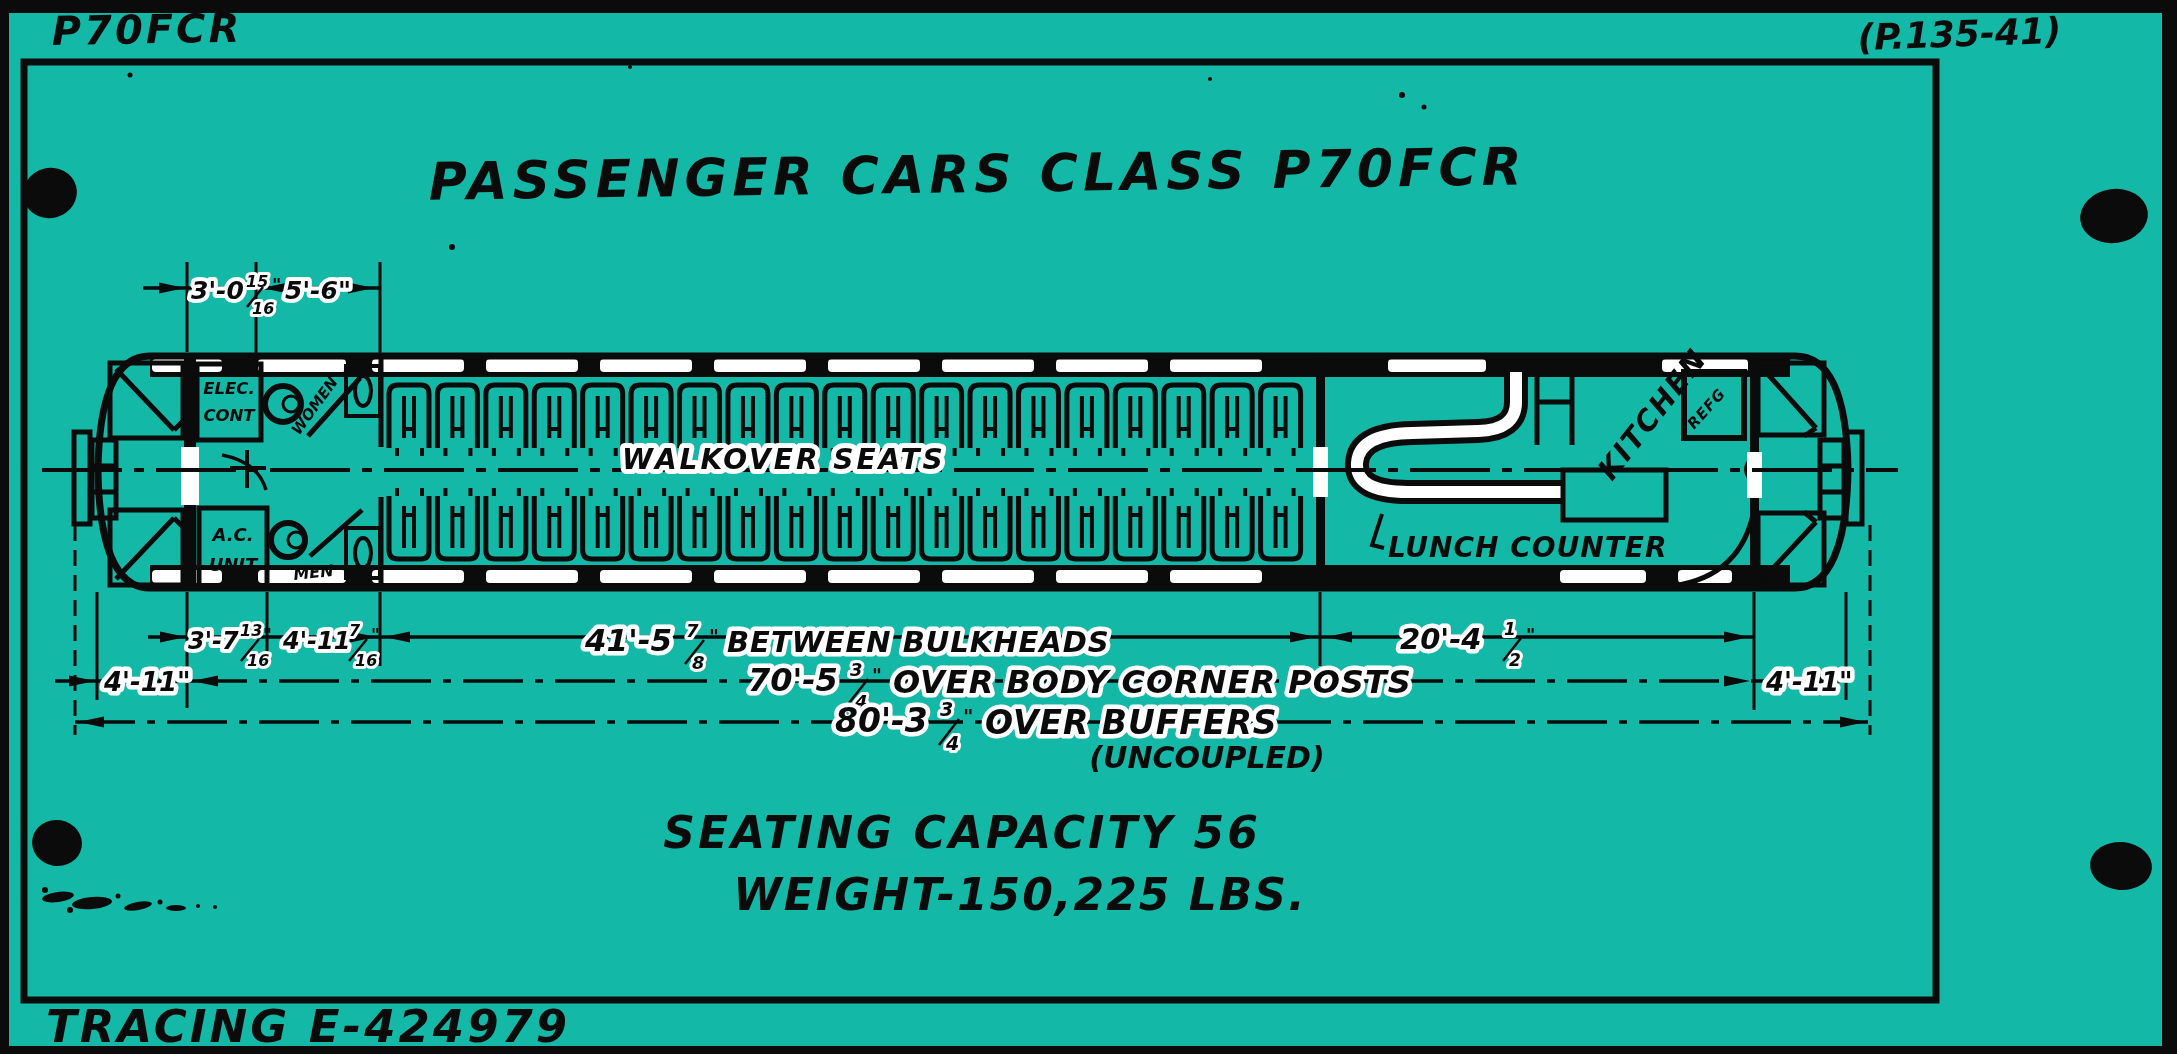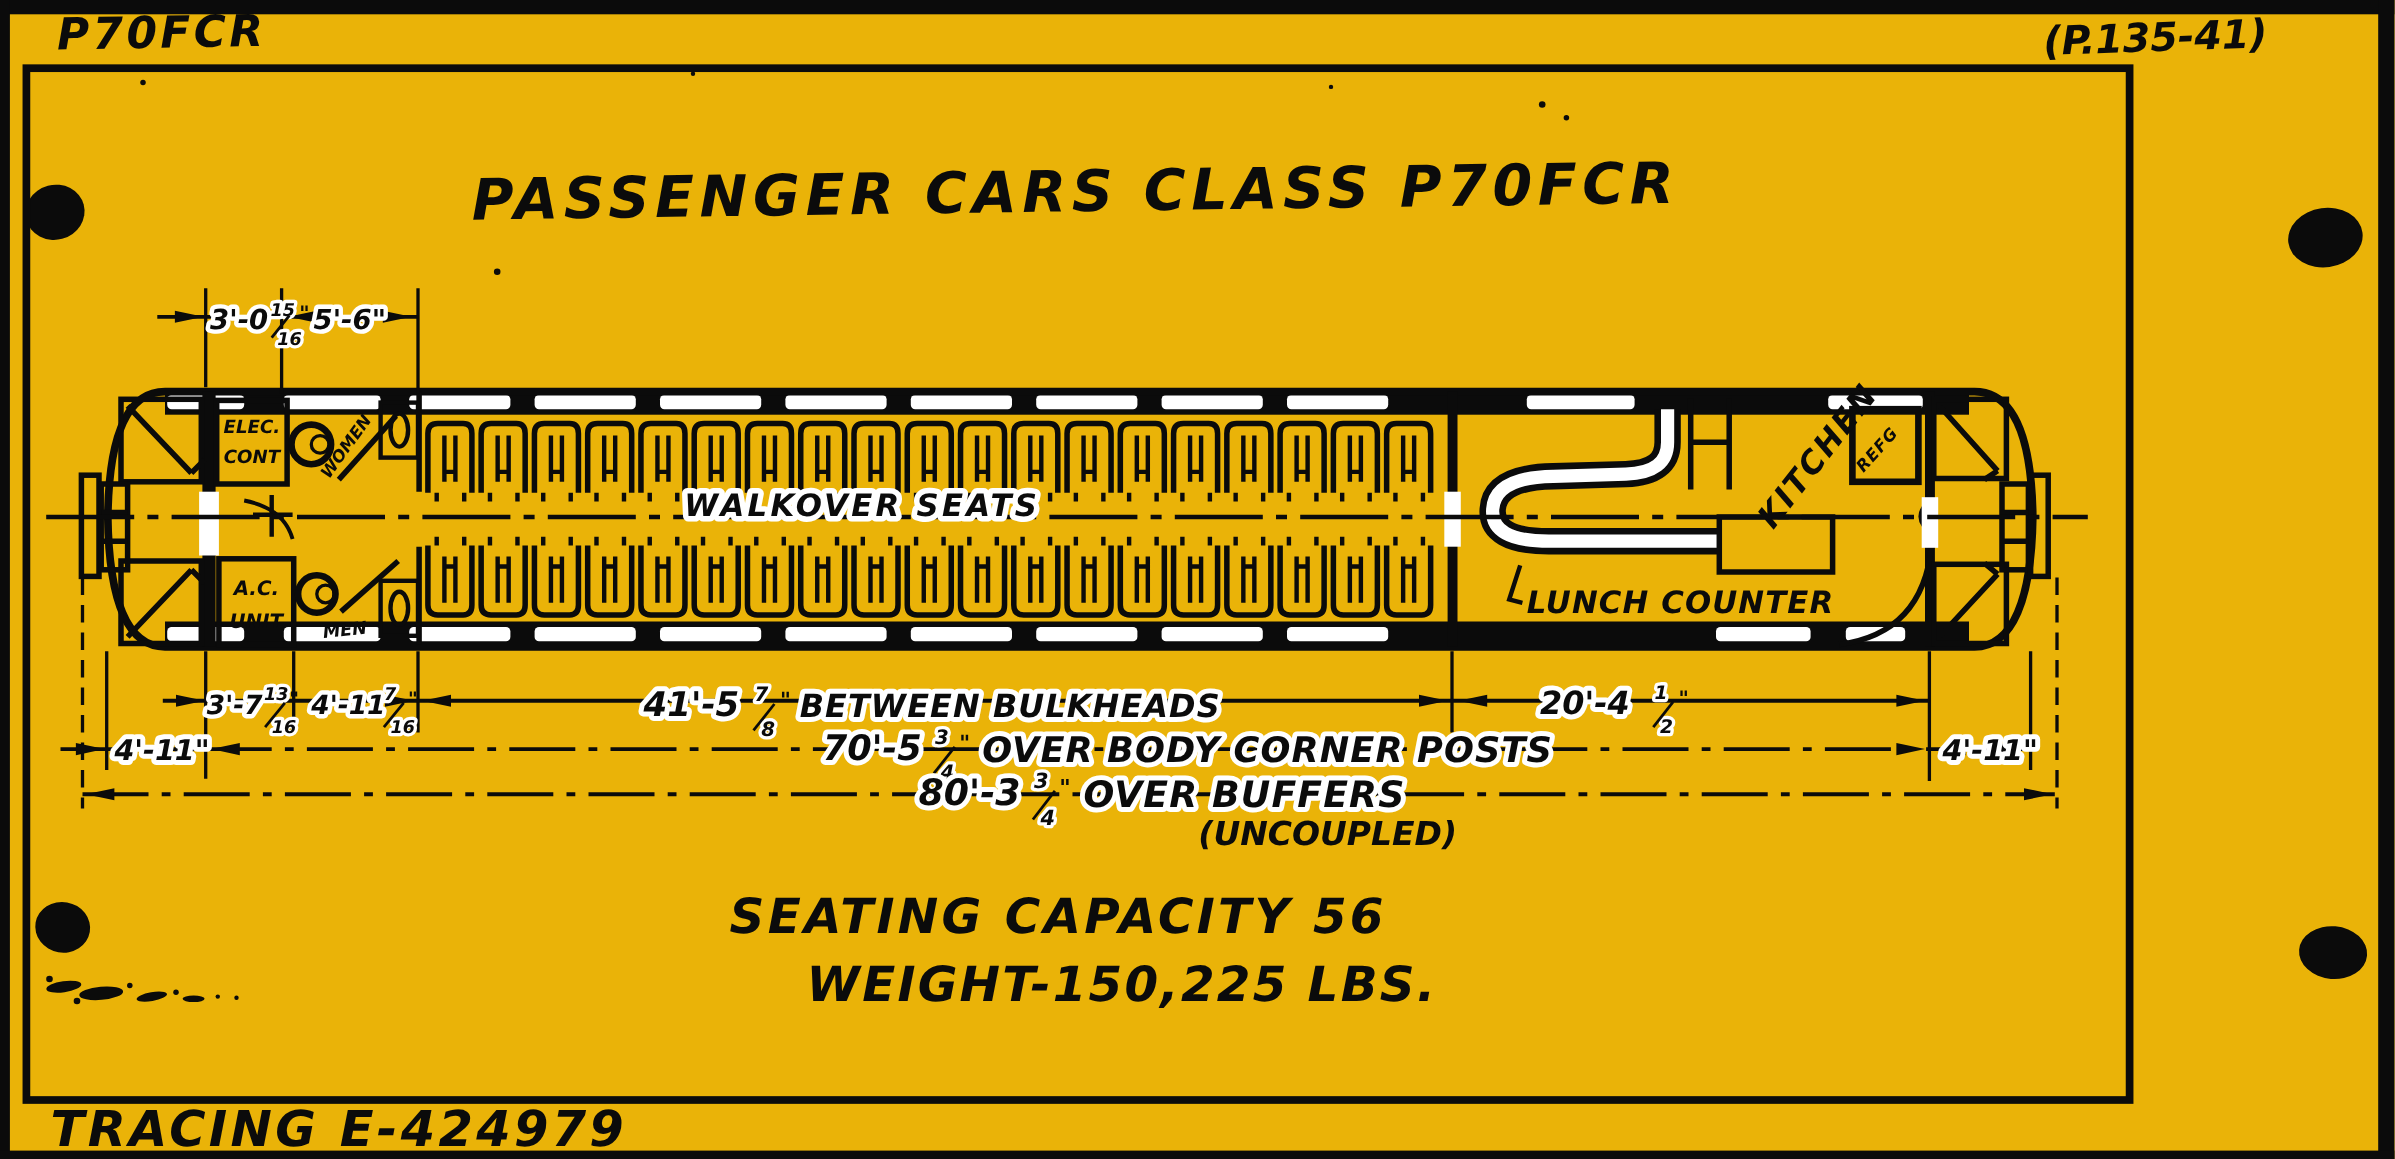--- a/index.html
+++ b/index.html
@@ -1,16 +1,16 @@
 <!DOCTYPE html>
 <html><head>
 <meta charset="utf-8">
 <style>
   html,body{margin:0;padding:0;background:#888;}
-  .page{position:relative;width:2177px;height:1054px;background:#eab308;overflow:hidden;}
+  .page{position:relative;width:2177px;height:1054px;background:#14b8a6;overflow:hidden;}
   svg{position:absolute;left:0;top:0;display:block;}
   .hand{font-family:"DejaVu Sans",sans-serif;font-weight:bold;font-style:italic;fill:#0b0b0b;}
   .halo{paint-order:stroke;stroke:#ffffff;stroke-linejoin:round;}
   .ink{stroke:#0b0b0b;fill:none;}
 </style>
 </head>
 <body>
 
 <div class="page">
 <svg width="2177" height="1054" viewBox="0 0 2177 1054">

